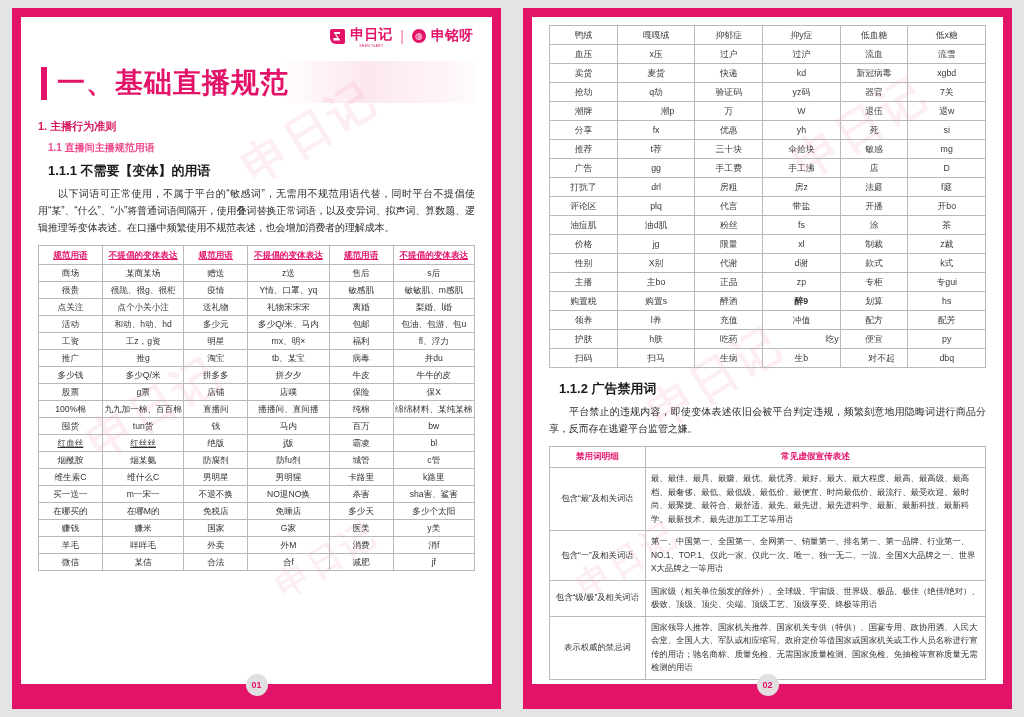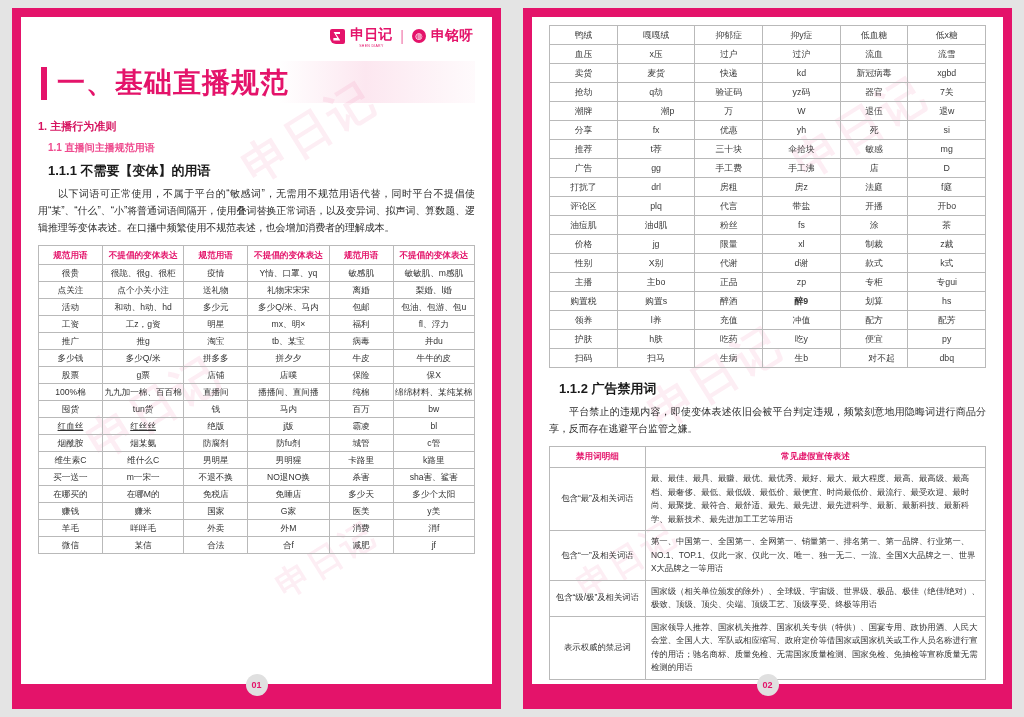--- a/index.html
+++ b/index.html
@@ -197,20 +197,21 @@
     line-height: 11px;
     height: 12px;
     word-break: break-all;
   }
   table.gridtbl th {
     color: #e4136a;
     font-weight: bold;
     font-size: 8.6px;
     line-height: 11px;
     padding: 3px 2px;
+    text-decoration: underline;
   }
   .tbl-variant td { height: 14px; }
 
   
   table.wordtbl {
     border-collapse: collapse;
     width: 100%;
     table-layout: fixed;
     margin-top: 0px;
   }
@@ -323,20 +324,28 @@
                 <th style="width: 14.5%;">规范用语</th>
                 <th style="width: 18.8%;">不提倡的变体表达</th>
                 <th style="width: 14.5%;">规范用语</th>
                 <th style="width: 18.8%;">不提倡的变体表达</th>
                 <th style="width: 14.5%;">规范用语</th>
                 <th style="width: 18.8%;">不提倡的变体表达</th>
               </tr>
           </thead>
           <tbody id="lp-body">
               <tr>
+                <td>商场</td>
+                <td>某商某场</td>
+                <td>赠送</td>
+                <td>z送</td>
+                <td>售后</td>
+                <td>s后</td>
+              </tr>
+              <tr>
                 <td>很贵</td>
                 <td>很跪、很g、很柜</td>
                 <td>疫情</td>
                 <td>Y情、口罩、yq</td>
                 <td>敏感肌</td>
                 <td>敏敏肌、m感肌</td>
               </tr>
               <tr>
                 <td>点关注</td>
                 <td>点个小关小注</td>
@@ -610,21 +619,21 @@
                 <td style="width: 17.8%;">l养</td>
                 <td style="width: 15.5%;">充值</td>
                 <td style="width: 17.8%;">冲值</td>
                 <td style="width: 15.5%;">配方</td>
                 <td style="width: 17.8%;">配芳</td>
               </tr>
               <tr>
                 <td style="width: 15.5%;">护肤</td>
                 <td style="width: 17.8%;">h肤</td>
                 <td style="width: 15.5%;">吃药</td>
-                <td style="width: 17.8%;">吃y</td>
+                <td style="width: 17.8%; text-align: right;">吃y</td>
                 <td style="width: 15.5%;">便宜</td>
                 <td style="width: 17.8%;">py</td>
               </tr>
               <tr>
                 <td style="width: 15.5%;">扫码</td>
                 <td style="width: 17.8%;">扫马</td>
                 <td style="width: 15.5%;">生病</td>
                 <td style="width: 17.8%;">生b</td>
                 <td style="width: 15.5%; padding-left: 16px;">对不起</td>
                 <td style="width: 17.8%;">dbq</td>

